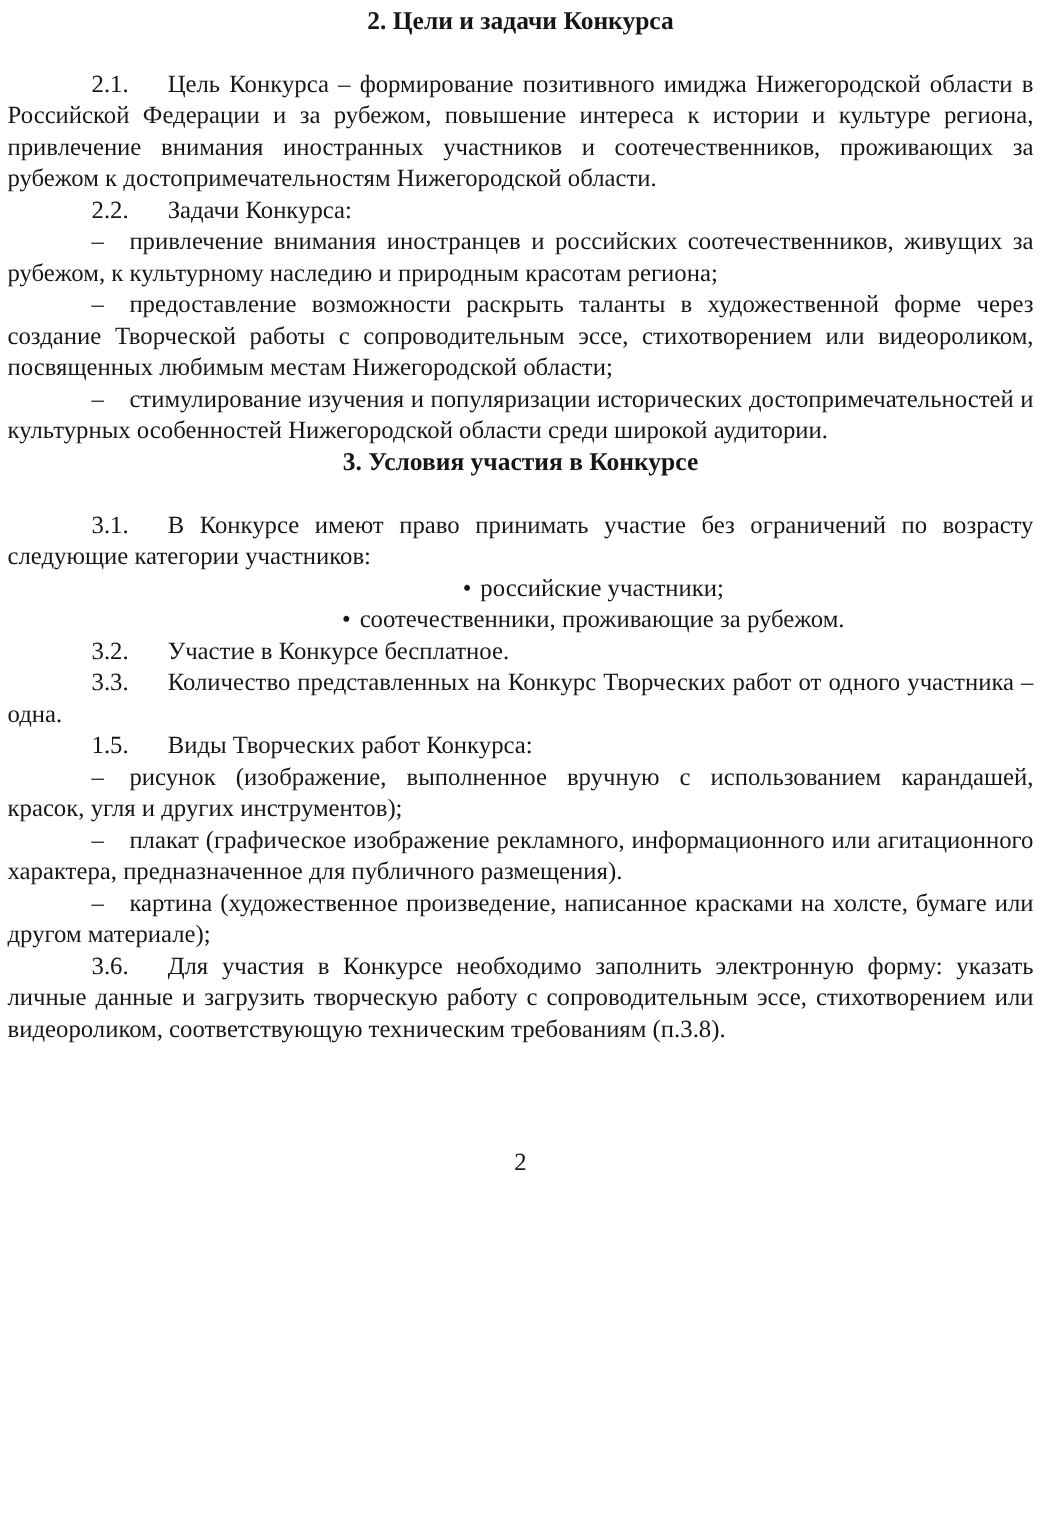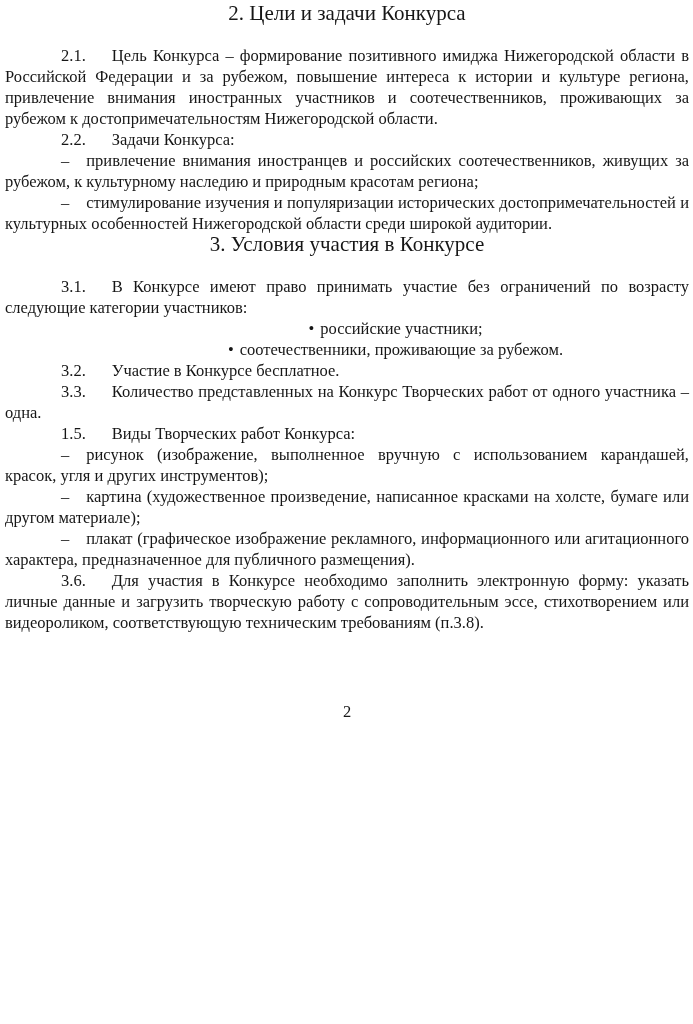--- a/index.html
+++ b/index.html
@@ -14,23 +14,23 @@
     box-sizing: border-box;
     background: #ffffff;
     color: #161616;
     padding: 3px 4px 0 5px;
     font-family: "Liberation Serif", "DejaVu Serif", serif;
     font-size: 16.5px;
     line-height: 21px;
     overflow: hidden;
   }
   .heading {
-    font-size: 21px;
+    font-size: 17px;
     line-height: 21px;
-    font-weight: normal;
+    font-weight: bold;
     text-align: center;
     margin: 0 0 21px 0;
   }
   .section-3 .heading {
   }
   .para {
     margin: 0;
     text-align: justify;
     text-indent: 56px;
   }
@@ -63,20 +63,21 @@
 
   <div class="section-2">
     <h1 class="heading">2. Цели и задачи Конкурса</h1>
 
     <p class="para"><span class="pnum">2.1.</span><span>Цель Конкурса – формирование позитивного имиджа Нижегородской области в Российской Федерации и за рубежом, повышение интереса к истории и культуре региона, привлечение внимания иностранных участников и соотечественников, проживающих за рубежом к достопримечательностям Нижегородской области.</span></p>
 
     <p class="para"><span class="pnum">2.2.</span><span>Задачи Конкурса:</span></p>
 
     <p class="para"><span>–</span><span class="tab"></span><span>привлечение внимания иностранцев и российских соотечественников, живущих за рубежом, к культурному наследию и природным красотам региона;</span></p>
 
+    <p class="para"><span>–</span><span class="tab"></span><span>предоставление возможности раскрыть таланты в художественной форме через создание Творческой работы с сопроводительным эссе, стихотворением или видеороликом, посвященных любимым местам Нижегородской области;</span></p>
 
     <p class="para"><span>–</span><span class="tab"></span><span>стимулирование изучения и популяризации исторических достопримечательностей и культурных особенностей Нижегородской области среди широкой аудитории.</span></p>
   </div>
 
   <div class="section-3">
     <h1 class="heading">3. Условия участия в Конкурсе</h1>
 
     <p class="para"><span class="pnum">3.1.</span><span>В Конкурсе имеют право принимать участие без ограничений по возрасту следующие категории участников:</span></p>
 
     <p class="bullet-para"><span class="bmark">•</span><span>российские участники;</span></p>
@@ -86,23 +87,23 @@
 
     <p class="para"><span class="pnum">3.2.</span><span>Участие в Конкурсе бесплатное.</span></p>
 
     <p class="para"><span class="pnum">3.3.</span><span>Количество представленных на Конкурс Творческих работ от одного участника – одна.</span></p>
 
 
     <p class="para"><span class="pnum">1.5.</span><span>Виды Творческих работ Конкурса:</span></p>
 
     <p class="para"><span>–</span><span class="tab"></span><span>рисунок (изображение, выполненное вручную с использованием карандашей, красок, угля и других инструментов);</span></p>
 
+    <p class="para"><span>–</span><span class="tab"></span><span>плакат (графическое изображение рекламного, информационного или агитационного характера, предназначенное для публичного размещения).</span></p>
+
     <p class="para"><span>–</span><span class="tab"></span><span>картина (художественное произведение, написанное красками на холсте, бумаге или другом материале);</span></p>
-
-    <p class="para"><span>–</span><span class="tab"></span><span>плакат (графическое изображение рекламного, информационного или агитационного характера, предназначенное для публичного размещения).</span></p>
 
     <p class="para"><span class="pnum">3.6.</span><span>Для участия в Конкурсе необходимо заполнить электронную форму: указать личные данные и загрузить творческую работу с сопроводительным эссе, стихотворением или видеороликом, соответствующую техническим требованиям (п.3.8).</span></p>
   </div>
 
   <div class="footer">
     <span>2</span>
   </div>
 
 </div>
 

